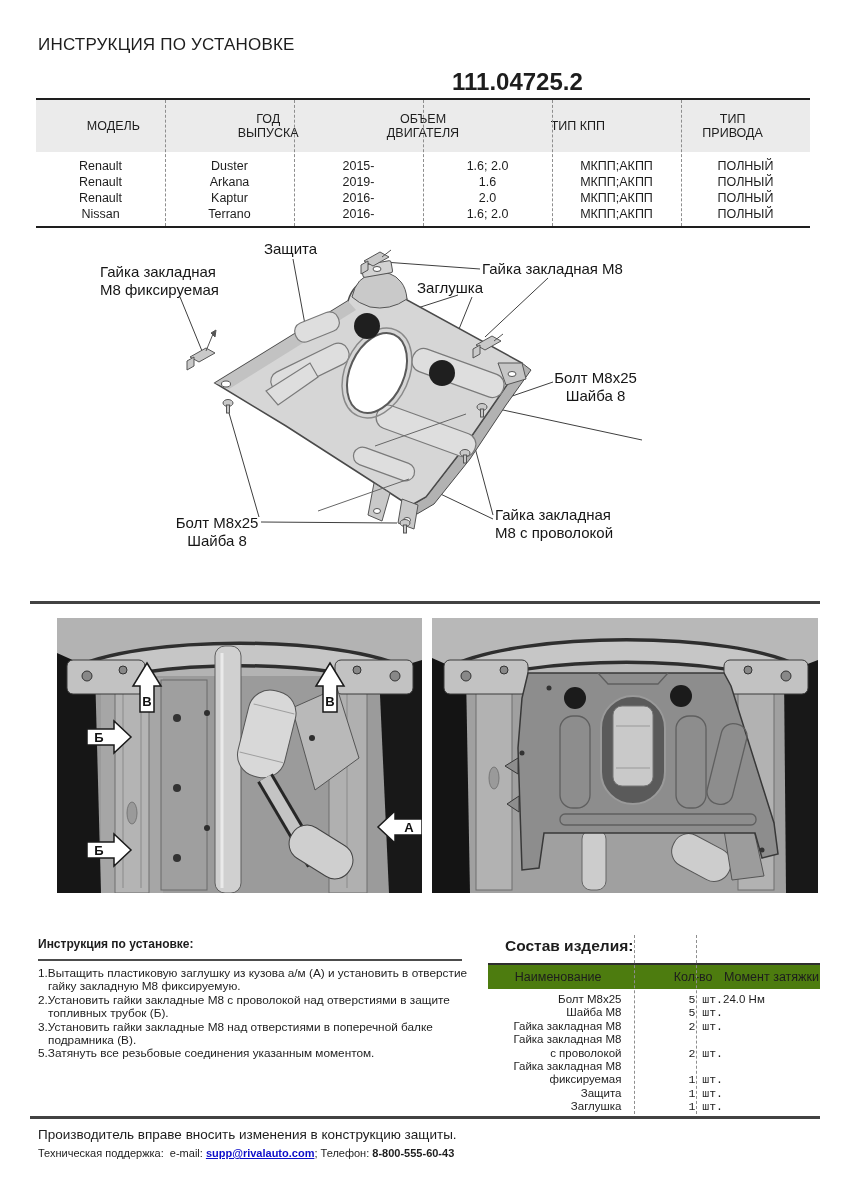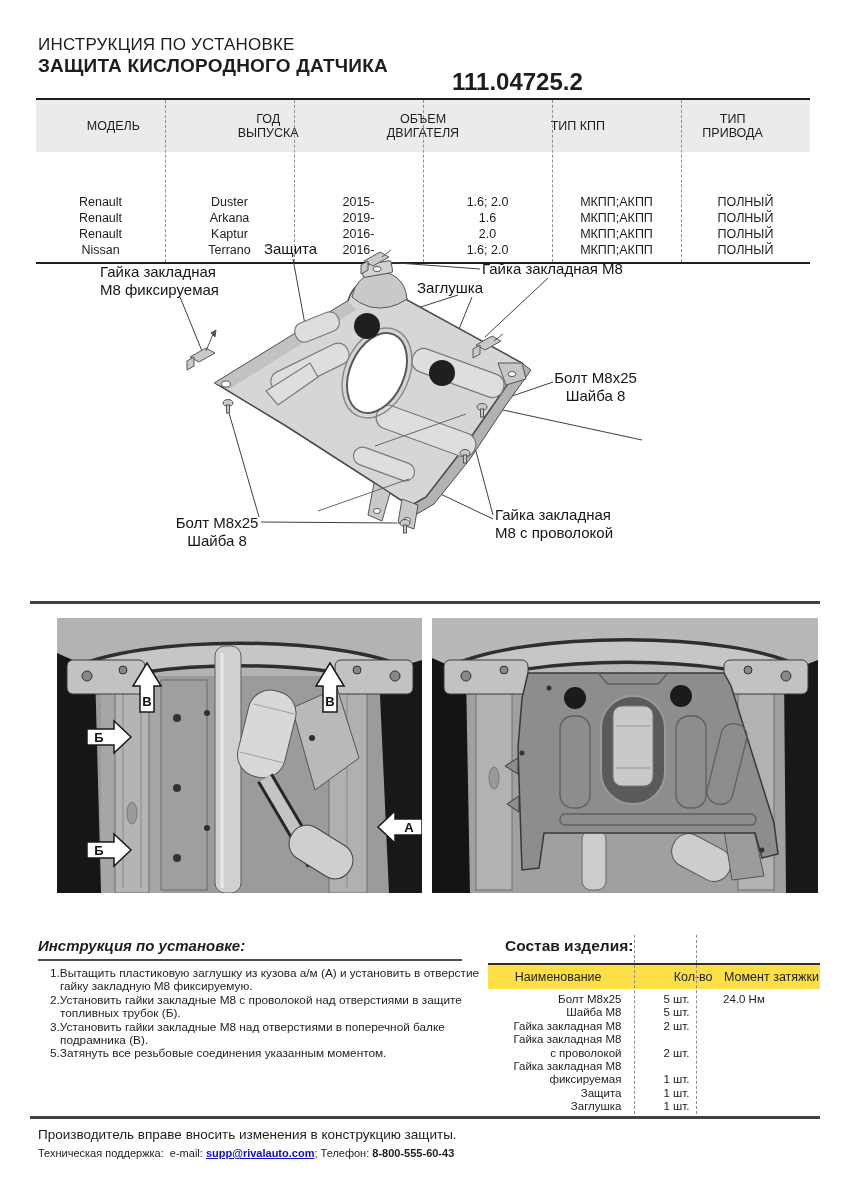--- a/index.html
+++ b/index.html
@@ -10,21 +10,21 @@
   
   .doc-subtitle{left:38px;top:35px;font-size:17px;letter-spacing:.2px;}
   .doc-title{left:38px;top:55px;font-size:19px;font-weight:bold;letter-spacing:.2px;}
   .part-number{left:452px;top:68px;font-size:24px;font-weight:bold;}
 
   
   .fit-table{left:36px;top:98px;width:774px;border-top:2.5px solid #1e1e1e;border-bottom:2.5px solid #1e1e1e;}
   .fit-head{display:flex;background:#ebebeb;height:52px;}
   .fit-head .cell{flex:1;display:flex;align-items:center;justify-content:center;
                   font-size:12.5px;text-align:center;white-space:pre-line;line-height:14px;}
-  .fit-body{padding:6px 0 4px 0;margin-top:36px;}
+  .fit-body{padding:6px 0 4px 0;}
   .fit-row{display:flex;height:16px;}
   .fit-row .cell{flex:1;text-align:center;font-size:12.5px;line-height:16px;}
   .vdash{position:absolute;top:0;bottom:0;width:0;border-left:1px dashed #8e8e8e;}
 
   
   .diagram{left:30px;top:233px;width:790px;height:368px;}
   .diagram svg{position:absolute;left:0;top:0;}
   .dlabel{position:absolute;font-size:15px;line-height:18px;white-space:pre-line;color:#161616;}
   .tc{text-align:center;}
 
@@ -32,53 +32,52 @@
   .divider{height:3px;background:#424242;}
   .div1{left:30px;top:601px;width:790px;}
   .div2{left:30px;top:1116px;width:790px;}
 
   
   .photo{overflow:hidden;}
   .photoL{left:57px;top:618px;width:365px;height:275px;}
   .photoR{left:432px;top:618px;width:386px;height:275px;}
 
   
-  .inst-title{left:38px;top:937px;font-size:15px;font-weight:bold;font-style:italic;}
+  .inst-title{left:38px;top:937px;font-size:12px;font-weight:bold;}
   .inst-underline{left:38px;top:959px;width:424px;height:2px;background:#4c4c4c;}
-  .inst-steps{left:38px;top:967px;width:440px;font-size:11.8px;line-height:13.4px;margin-left:12px;}
+  .inst-steps{left:38px;top:967px;width:440px;font-size:11.8px;line-height:13.4px;}
   .step{padding-left:10px;text-indent:-10px;}
 
   
   .parts-title{left:505px;top:937px;font-size:15.5px;font-weight:bold;}
   .parts-table{left:488px;top:963px;width:332px;}
-  .parts-head{display:flex;background:#fde047;height:24px;border-top:2px solid #2e2e2e;}
+  .parts-head{display:flex;background:#4d7c0f;height:24px;border-top:2px solid #2e2e2e;}
   .parts-head .cell{display:flex;align-items:center;justify-content:center;font-size:12.5px;}
   .pc-name{width:146px;}
   .pc-qty{width:62px;padding-left:35px;}
   .pc-torque{width:101px;}
   .parts-rows{padding-top:4px;}
   .p-row{display:flex;align-items:flex-end;font-size:11.5px;line-height:13.4px;}
   .p-row .pc-name{text-align:right;padding-right:7px;box-sizing:border-box;white-space:pre-line;}
-  .p-row .pc-qty{text-align:left;}
+  .p-row .pc-qty{text-align:right;font-family:Liberation Mono, monospace;}
   .p-row .pc-torque{text-align:left;}
   .pdash{position:absolute;top:-28px;height:calc(100% + 28px);width:0;border-left:1px dashed #8e8e8e;}
 
   
   .footer1{left:38px;top:1127px;font-size:13.5px;}
   .footer2{left:38px;top:1147px;font-size:11px;}
   .email-link{color:#0d0dc9;font-weight:bold;text-decoration:underline;}
   .bold{font-weight:bold;}
 </style>
 </head>
 <body>
 
 <div class="page">
 
   <div class="abs doc-subtitle">ИНСТРУКЦИЯ ПО УСТАНОВКЕ</div>
-  <div class="abs doc-title">ЗАЩИТА КИСЛОРОДНОГО ДАТЧИКА</div>
   <div class="abs part-number">111.04725.2</div>
 
   <div class="abs fit-table" style="position:absolute;">
     <div class="vdash" style="left:129px"></div>
     <div class="vdash" style="left:258px"></div>
     <div class="vdash" style="left:387px"></div>
     <div class="vdash" style="left:516px"></div>
     <div class="vdash" style="left:645px"></div>
     <div class="fit-head">
       <div class="cell">МОДЕЛЬ</div>

